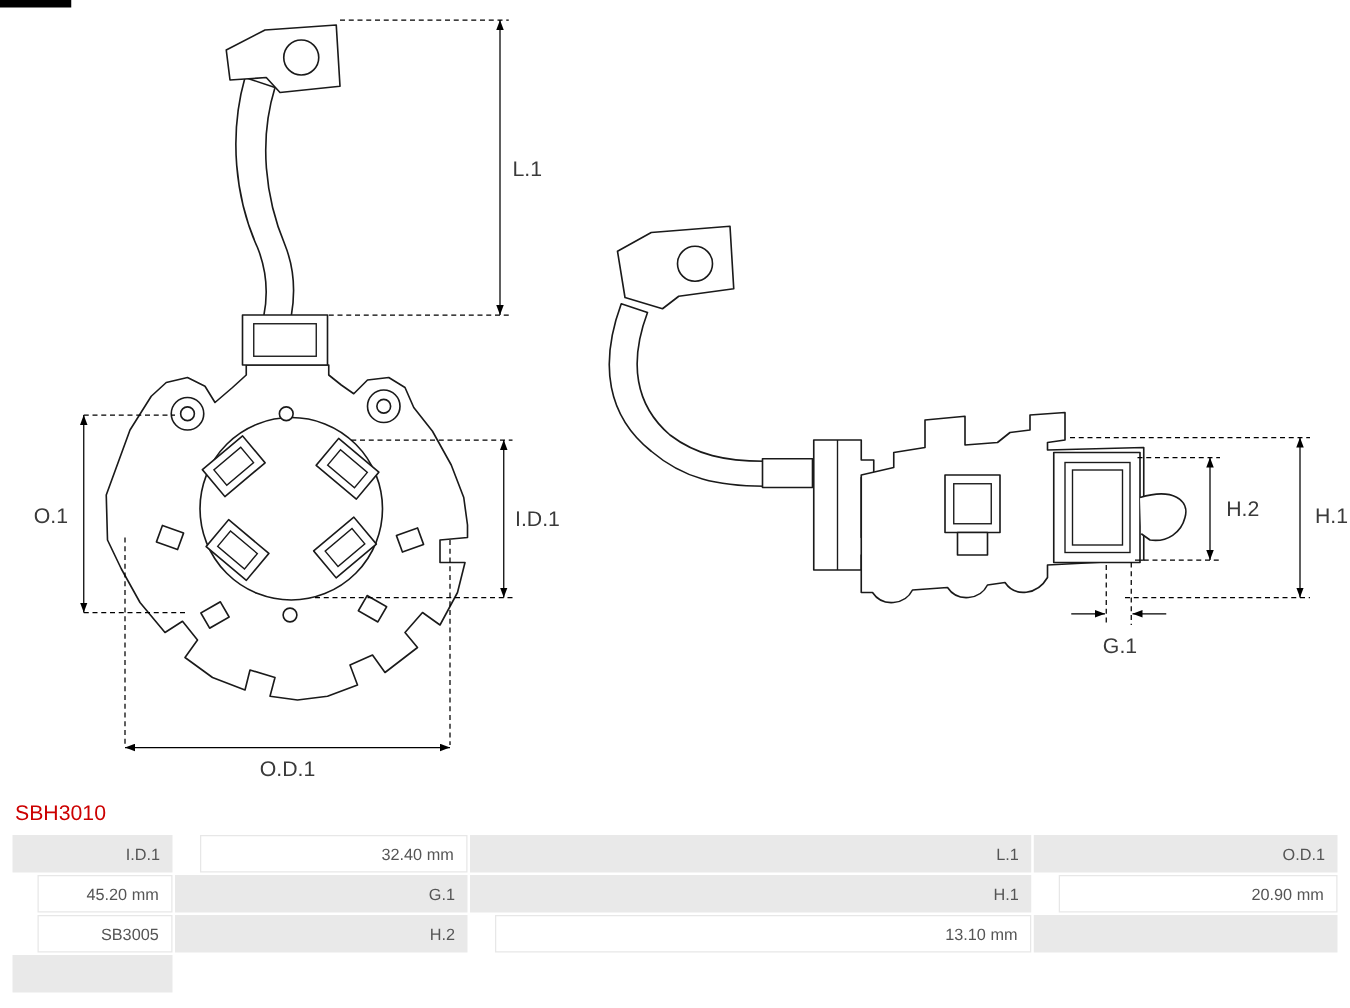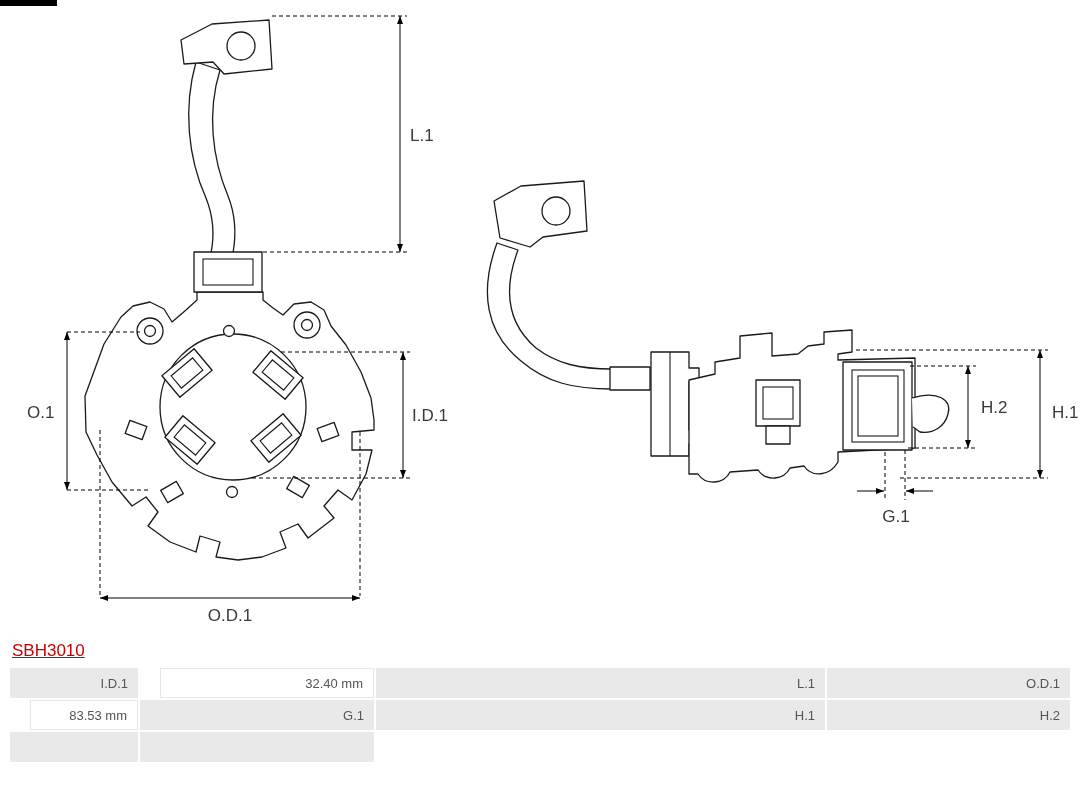--- a/index.html
+++ b/index.html
@@ -16,21 +16,21 @@
     font-family:"Liberation Sans", sans-serif;
     font-size:17px; fill:#3a3a3a;
   }
   .diagram text.mid{ text-anchor:middle; }
   .draw{ fill:#ffffff; stroke:#1a1a1a; stroke-width:1.3; stroke-linejoin:round; }
   .thin{ fill:none; stroke:#1a1a1a; stroke-width:1.1; }
   .dim{ stroke:#000; stroke-width:1; fill:none; }
   .dash{ stroke:#000; stroke-width:1; fill:none; stroke-dasharray:4 3; }
   .part-number{
     position:absolute; left:12px; top:641px;
-    color:#cc0000; font-size:17px;text-decoration:underline;
+    color:#cc0000; font-size:17px;
   }
   .spec-table{
     position:absolute; left:10px; top:668px; width:1060px;
     display:grid;
     grid-template-columns:128px 234px 449px 1fr;
     gap:2px;
     background:#ffffff;
   }
   .cell{
     height:30px; display:flex; align-items:center; justify-content:flex-end;
@@ -181,21 +181,24 @@
 
 <div class="part-number">SBH3010</div>
 
 <div class="spec-table">
 
   <div class="cell lab">I.D.1</div>
   <div class="cell val">32.40 mm</div>
   <div class="cell lab">L.1</div>
 
   <div class="cell lab">O.D.1</div>
-  <div class="cell val">83.53 mm</div>
+  <div class="cell val">45.20 mm</div>
   <div class="cell lab">G.1</div>
 
   <div class="cell lab">H.1</div>
+  <div class="cell val">20.90 mm</div>
+  <div class="cell val">SB3005</div>
 
   <div class="cell lab">H.2</div>
+  <div class="cell val">13.10 mm</div>
   <div class="cell lab"></div>
   <div class="cell lab"></div>
 </div>
 
 </body></html>

